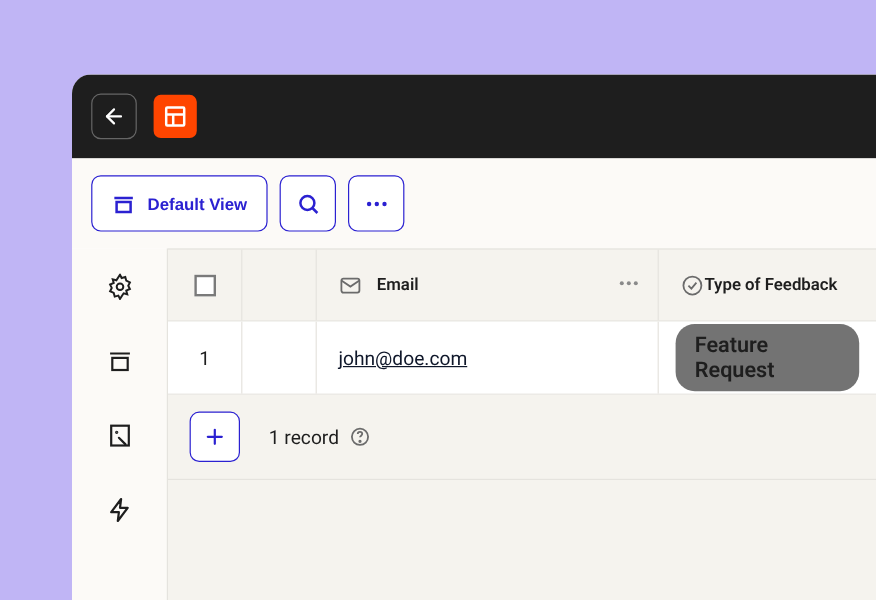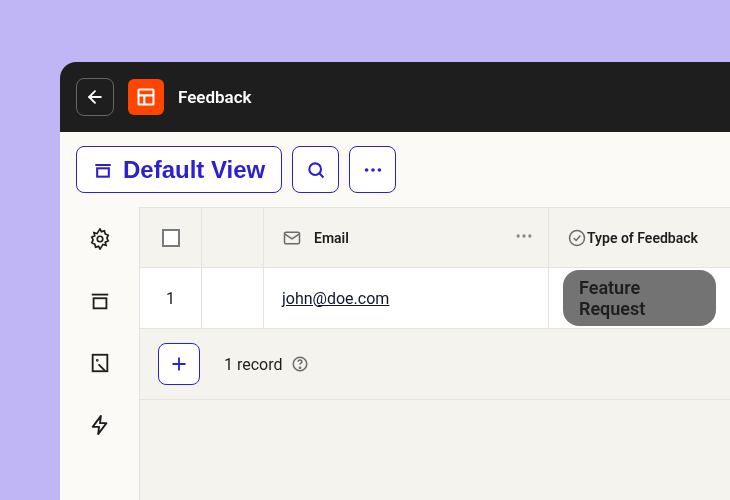--- a/index.html
+++ b/index.html
@@ -79,21 +79,21 @@
       cursor: pointer;
       padding: 0 16px;
       gap: 10px;
     }
     .toolbar-btn.icon-only {
       width: 47px;
       padding: 0;
     }
     .view-label {
       color: #2b21d1;
-      font-size: 24px;
+      font-size: 14px;
       font-weight: 700;
     }
     .content {
       display: flex;
       position: absolute;
       top: 145px;
       left: 0;
       right: 0;
       bottom: 0;
     }
@@ -262,21 +262,20 @@
           <path d="M12 19l-7-7 7-7"></path>
         </svg>
     </button>
     <div class="table-icon">
       <svg width="20" height="20" viewBox="0 0 24 24" fill="none" stroke="#fff" stroke-width="2.5">
           <rect x="3" y="3" width="18" height="18" rx="1"></rect>
           <line x1="3" y1="10" x2="21" y2="10"></line>
           <line x1="10" y1="10" x2="10" y2="21"></line>
         </svg>
     </div>
-    <div class="page-title">Feedback</div>
   </div>
 
   <div class="toolbar">
     <button class="toolbar-btn">
       <svg width="20" height="20" viewBox="0 0 24 24" fill="none" stroke="#2b21d1" stroke-width="2.5" stroke-linecap="square">
           <line x1="4" y1="6" x2="20" y2="6"></line>
           <rect x="5" y="10" width="14" height="10"></rect>
         </svg>
       <span class="view-label">Default View</span>
     </button>

